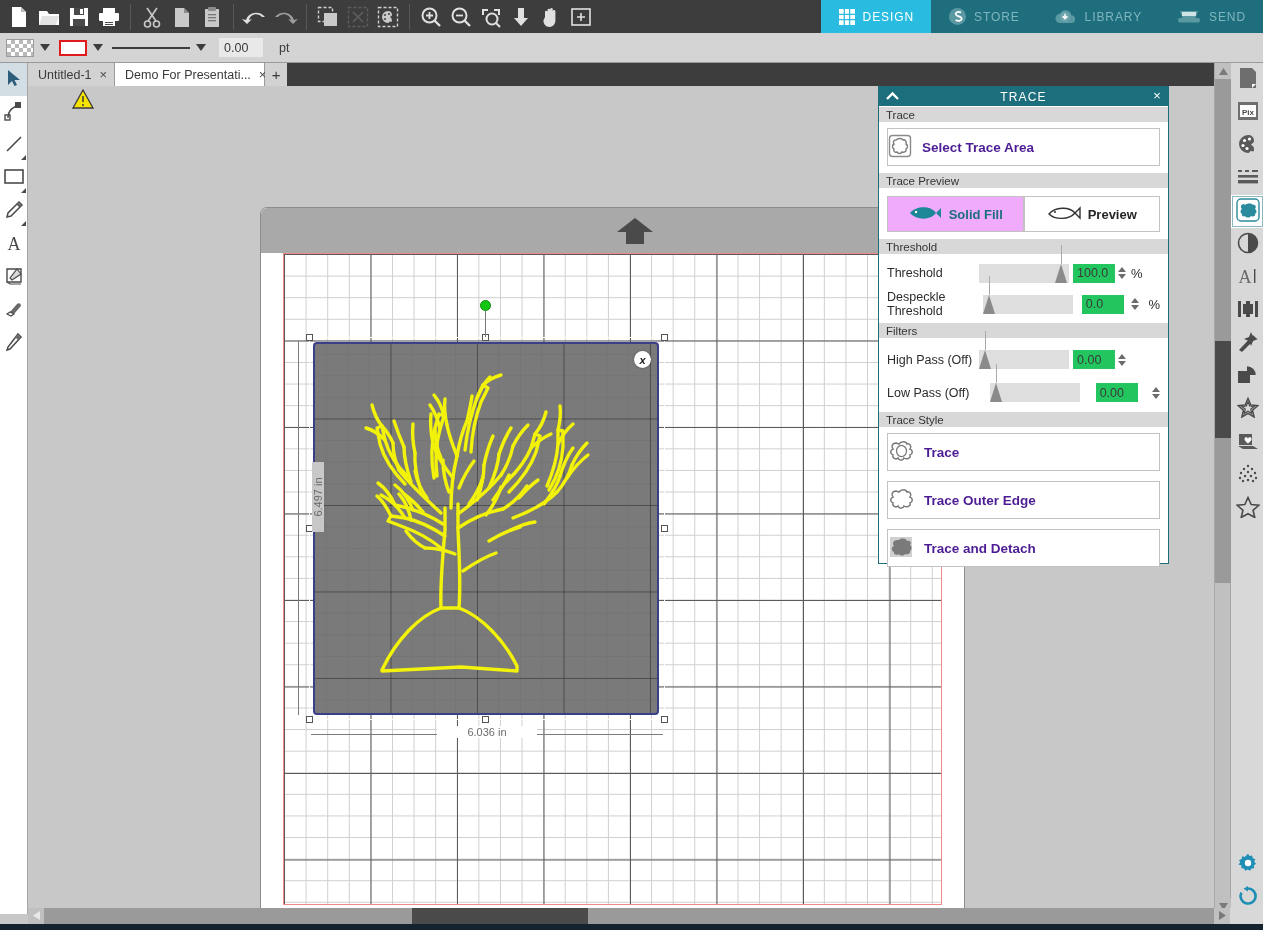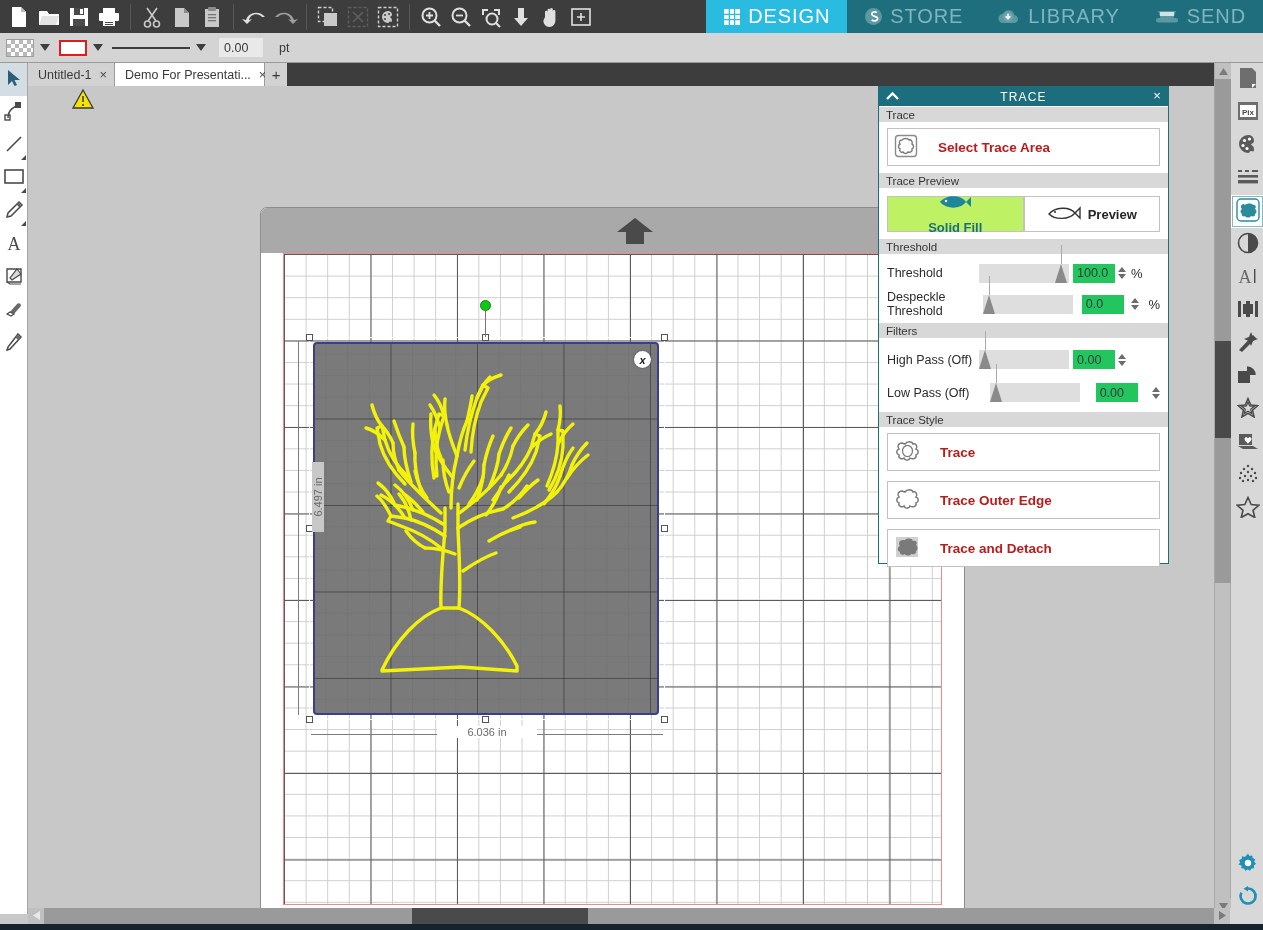--- a/index.html
+++ b/index.html
@@ -24,21 +24,21 @@
     width: 30px; height: 30px; display: flex; align-items: center; justify-content: center;
     cursor: pointer;
   }
   .tb-btn svg { display: block; }
   .tb-btn.disabled { opacity: 0.42; }
 
   
   .nav-tabs { position: absolute; right: 0; top: 0; height: 33px; display: flex; }
   .nav-tab {
     height: 33px; display: flex; align-items: center; gap: 7px;
-    padding: 0 17px; color: #7fb5bd; font-size: 20px; letter-spacing: 0.9px;
+    padding: 0 17px; color: #7fb5bd; font-size: 12px; letter-spacing: 0.9px;
     cursor: pointer; background: #1f6e7d;
   }
   .nav-tab.active { background: #29bce0; color: #ffffff; }
   .nav-tab .nt-ico { display: flex; align-items: center; }
 
   
   .toolbar-style {
     position: absolute; left: 0; top: 33px; width: 1263px; height: 30px;
     background: #d4d4d4;
     display: flex; align-items: center; padding-left: 6px;
@@ -213,31 +213,31 @@
   .tp-title .collapse { position: absolute; left: 6px; top: 4px; cursor: pointer; }
   .tp-title .close-x { position: absolute; right: 6px; top: 1px; font-size: 13px; cursor: pointer; }
   .tp-section {
     height: 16px; background: #d8d8d8; border-top: 1px solid #ffffff;
     display: flex; align-items: center; padding-left: 7px;
     font-size: 11.5px; color: #333;
   }
   .tp-body { padding: 6px 8px; }
   .big-btn {
     height: 38px; border: 1px solid #c2c2c2; background: #ffffff;
-    display: flex; align-items: center; gap: 20px; padding-left: 6px;
-    font-size: 13.5px; font-weight: bold; color: #b91c1c; cursor: pointer;
+    display: flex; align-items: center; gap: 10px; padding-left: 0;
+    font-size: 13.5px; font-weight: bold; color: #4c1d95; cursor: pointer;
   }
   .big-btn + .big-btn { margin-top: 10px; }
   .seg-row { display: flex; height: 36px; margin: 6px 0 0 0; }
   .seg {
     flex: 1; display: flex; align-items: center; justify-content: center; gap: 7px;
     border: 1px solid #c2c2c2; font-size: 13px; font-weight: bold; cursor: pointer;
     background: #ffffff; color: #262626;
   }
-  .seg.active { background: #bef264; color: #1d6e7c; flex-direction: column; }
+  .seg.active { background: #f0abfc; color: #1d6e7c; }
   .slider-row { display: flex; align-items: center; height: 26px; margin-top: 2px; }
   .sl-label { width: 92px; font-size: 12.5px; color: #2b2b2b; line-height: 14px; }
   .sl-track {
     position: relative; width: 90px; height: 19px; background: #dedede; cursor: pointer;
   }
   .sl-thumb {
     position: absolute; top: 0; width: 0; height: 0;
     border-left: 6px solid transparent; border-right: 6px solid transparent;
     border-bottom: 19px solid #8a8a8a; cursor: pointer;
   }

